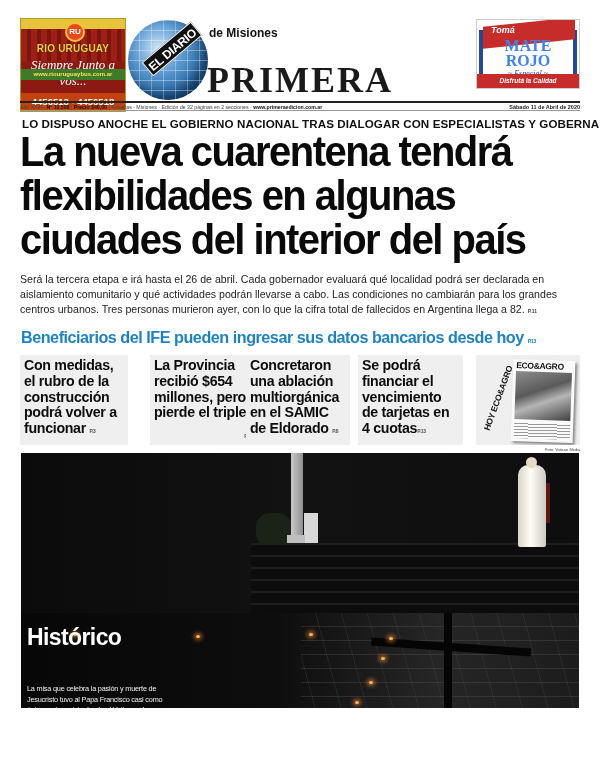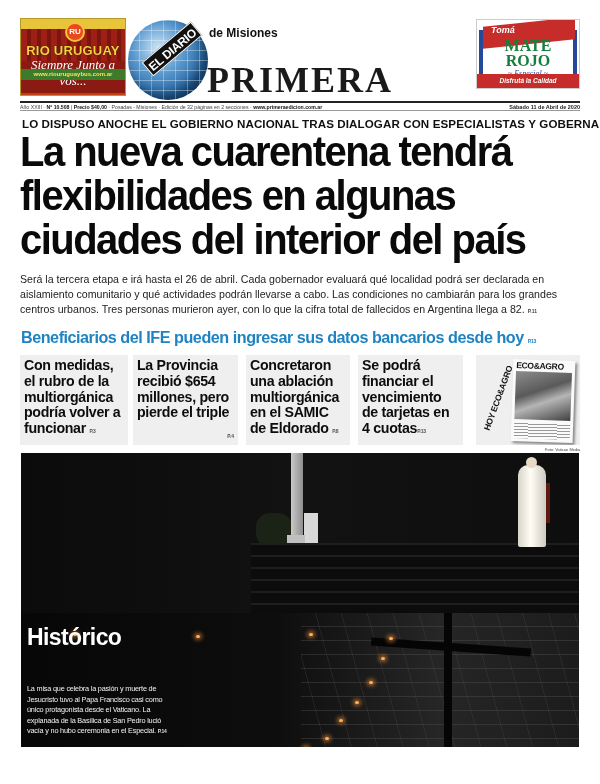--- a/index.html
+++ b/index.html
@@ -1,30 +1,30 @@
 <!DOCTYPE html>
 <html><head>
 <meta charset="utf-8">
 <style>
   * { box-sizing: border-box; margin: 0; padding: 0; }
   html, body { width: 600px; height: 784px; background: #ffffff; overflow: hidden; }
   body { font-family: "Liberation Sans", sans-serif; color: #111; position: relative; }
 
   
   .ad-left {
-    position: absolute; left: 20px; top: 18px; width: 106px; height: 78px;
+    position: absolute; left: 20px; top: 18px; width: 106px; height: 94px;
     background: #8a1a12; overflow: hidden; border: 1px solid #b59a2a;
   }
   .ad-left .top { position: absolute; left: 0; top: 0; width: 100%; height: 42px;
     background: repeating-linear-gradient(90deg, #9d1f16 0 6px, #7d150f 6px 10px); }
   .ad-left .top::before { content: ""; position: absolute; left: 0; top: 0; width: 100%; height: 10px; background: #e7c43a; }
   .ad-left .emblem { position: absolute; left: 44px; top: 3px; width: 20px; height: 20px; border-radius: 50%;
     background: #e84a1d; border: 2px solid #f5c23b; color: #fff; font-size: 8px; font-weight: bold; text-align: center; line-height: 16px; }
   .ad-left .brand { position: absolute; left: 0; top: 24px; width: 100%; text-align: center;
-    color: #f5d33c; font-weight: bold; font-size: 13px; letter-spacing: 0.2px; text-shadow: 0 0 1px #000; }
+    color: #f5d33c; font-weight: bold; font-size: 10px; letter-spacing: 0.2px; text-shadow: 0 0 1px #000; }
   .ad-left .slogan { position: absolute; left: 0; top: 38px; width: 100%; text-align: center;
     color: #fff; font-style: italic; font-size: 13px; font-family: "Liberation Serif", serif; }
   .ad-left .web { position: absolute; left: 0; top: 50px; width: 100%; height: 11px; background: #3d7a2a;
     color: #f6e35b; font-size: 6px; text-align: center; line-height: 11px; font-weight: bold; }
   .ad-left .phone { position: absolute; left: 0; top: 74px; width: 100%; height: 17px; background: #c2410c;
     color: #fff; font-size: 9.5px; font-weight: bold; text-align: center; line-height: 17px; }
 
   .globe {
     position: absolute; left: 128px; top: 20px; width: 80px; height: 80px; border-radius: 50%;
     background: radial-gradient(circle at 38% 35%, #cfe6f7 0%, #5c9bd0 35%, #1f5f9c 70%, #123b66 100%);
@@ -43,21 +43,21 @@
   .brand-title { position: absolute; left: 207px; top: 37px; width: 264px; font-family: "Liberation Serif", serif;
     font-weight: bold; color: #1a1a1a; line-height: 30px; }
   .brand-title .l1 { display: block; font-size: 36px; letter-spacing: 2px; margin-top: 28px; }
   .brand-title .l2 { display: block; font-size: 36px; letter-spacing: 3.5px; }
 
   .ad-right {
     position: absolute; left: 476px; top: 19px; width: 104px; height: 70px; background: #fff; border: 1px solid #ccc; overflow: hidden;
   }
   .ad-right .ribbon-top { position: absolute; left: 6px; top: 2px; width: 92px; height: 22px; background: #c52c2a; transform: skewY(-6deg); }
   .ad-right .tag-toma { position: absolute; left: 14px; top: 5px; color: #fff; font-size: 9px; font-style: italic; font-weight: bold; }
-  .ad-right .mate { position: absolute; left: 0; top: 18px; width: 100%; text-align: center; color: #15803d;
+  .ad-right .mate { position: absolute; left: 0; top: 18px; width: 100%; text-align: center; color: #3b82f6;
     font-family: "Liberation Serif", serif; font-weight: bold; font-size: 16px; line-height: 15px; }
   .ad-right .especial { position: absolute; left: 0; top: 49px; width: 100%; text-align: center; color: #24489a;
     font-family: "Liberation Serif", serif; font-style: italic; font-size: 8px; }
   .ad-right .bottom { position: absolute; left: 0; bottom: 0; width: 100%; height: 14px; background: #c52c2a;
     color: #fff; font-size: 6.5px; font-weight: bold; font-style: italic; text-align: center; line-height: 14px; }
   .ad-right .stripe-l { position: absolute; left: 2px; top: 10px; width: 4px; height: 56px; background: #24489a; }
   .ad-right .stripe-r { position: absolute; right: 2px; top: 10px; width: 4px; height: 56px; background: #24489a; }
 
   
   .folio { position: absolute; left: 20px; top: 101px; width: 560px; height: 10px;
@@ -90,21 +90,21 @@
   .eco .mag { position: absolute; left: 36px; top: 5px; width: 62px; height: 82px; background: #fafafa;
     box-shadow: 2px 2px 3px rgba(0,0,0,0.45); transform: rotate(2deg); }
   .eco .mag .mt { position: absolute; left: 3px; top: 1px; font-size: 8.5px; font-weight: bold; color: #111; letter-spacing: -0.3px; }
   .eco .mag .photo { position: absolute; left: 3px; top: 12px; width: 56px; height: 48px;
     background: linear-gradient(160deg, #8d8d8d 0%, #5a5a5a 40%, #b5b5b5 60%, #3f3f3f 100%); }
   .eco .mag .lines { position: absolute; left: 3px; top: 63px; width: 56px; height: 16px;
     background: repeating-linear-gradient(0deg, #fafafa 0 2px, #9a9a9a 2px 3px); }
   .credit-small { position: absolute; left: 545px; top: 447px; font-size: 4px; color: #444; }
 
   
-  .photo-main { position: absolute; left: 21px; top: 453px; width: 558px; height: 294px; background: #060606; overflow: hidden; }
+  .photo-main { position: absolute; left: 21px; top: 453px; width: 558px; height: 255px; background: #060606; overflow: hidden; }
   .photo-main .bg-upper { position: absolute; left: 0; top: 0; width: 100%; height: 160px;
     background: linear-gradient(90deg, #0b0b0b 0%, #121212 50%, #0e0e0e 100%); }
   .photo-main .pillar { position: absolute; left: 270px; top: 0; width: 12px; height: 90px; background: linear-gradient(90deg, #c9c9c9, #8e8e8e); }
   .photo-main .lectern { position: absolute; left: 283px; top: 60px; width: 14px; height: 30px; background: #d8d8d8; }
   .photo-main .lectern-base { position: absolute; left: 266px; top: 82px; width: 18px; height: 9px; background: #bfbfbf; }
   .photo-main .plant { position: absolute; left: 235px; top: 60px; width: 36px; height: 34px; border-radius: 40%; background: #1b2216; }
   .photo-main .stairs { position: absolute; left: 230px; top: 90px; width: 328px; height: 72px;
     background: repeating-linear-gradient(180deg, #1e1e1e 0 2px, #0c0c0c 2px 12px); }
   .photo-main .floor { position: absolute; left: 0; top: 160px; width: 100%; height: 137px;
     background: linear-gradient(90deg, #070707 0%, #0d0d0d 45%, #262626 75%, #1c1c1c 100%); }
@@ -175,23 +175,23 @@
   <span class="pageref">P.11</span>
 </p>
 
 <div class="blue-line">
   <span>Beneficiarios del IFE pueden ingresar sus datos bancarios desde hoy</span>
   <span class="pageref">P.13</span>
 </div>
 
 <div class="teasers">
   <div class="teaser" style="left:0;width:108px;">
-    <div class="t"><span>Con medidas, el rubro de la multiorgánica podría volver a funcionar</span> <span class="pr">P.3</span></div>
-  </div>
-  <div class="teaser" style="left:113px;width:105px;">
+    <div class="t"><span>Con medidas, el rubro de la construcción podrá volver a funcionar</span> <span class="pr">P.3</span></div>
+  </div>
+  <div class="teaser" style="left:130px;width:105px;">
     <div class="t">La Provincia recibió $654 millones, pero pierde el triple</div>
     <span class="pr-abs">P.4</span>
   </div>
   <div class="teaser" style="left:226px;width:104px;">
     <div class="t"><span>Concretaron una ablación multiorgánica en el SAMIC de Eldorado</span> <span class="pr">P.8</span></div>
   </div>
   <div class="teaser" style="left:338px;width:105px;">
     <div class="t"><span>Se podrá financiar el vencimiento de tarjetas en 4 cuotas</span><span class="pr">P.13</span></div>
   </div>
 </div>

